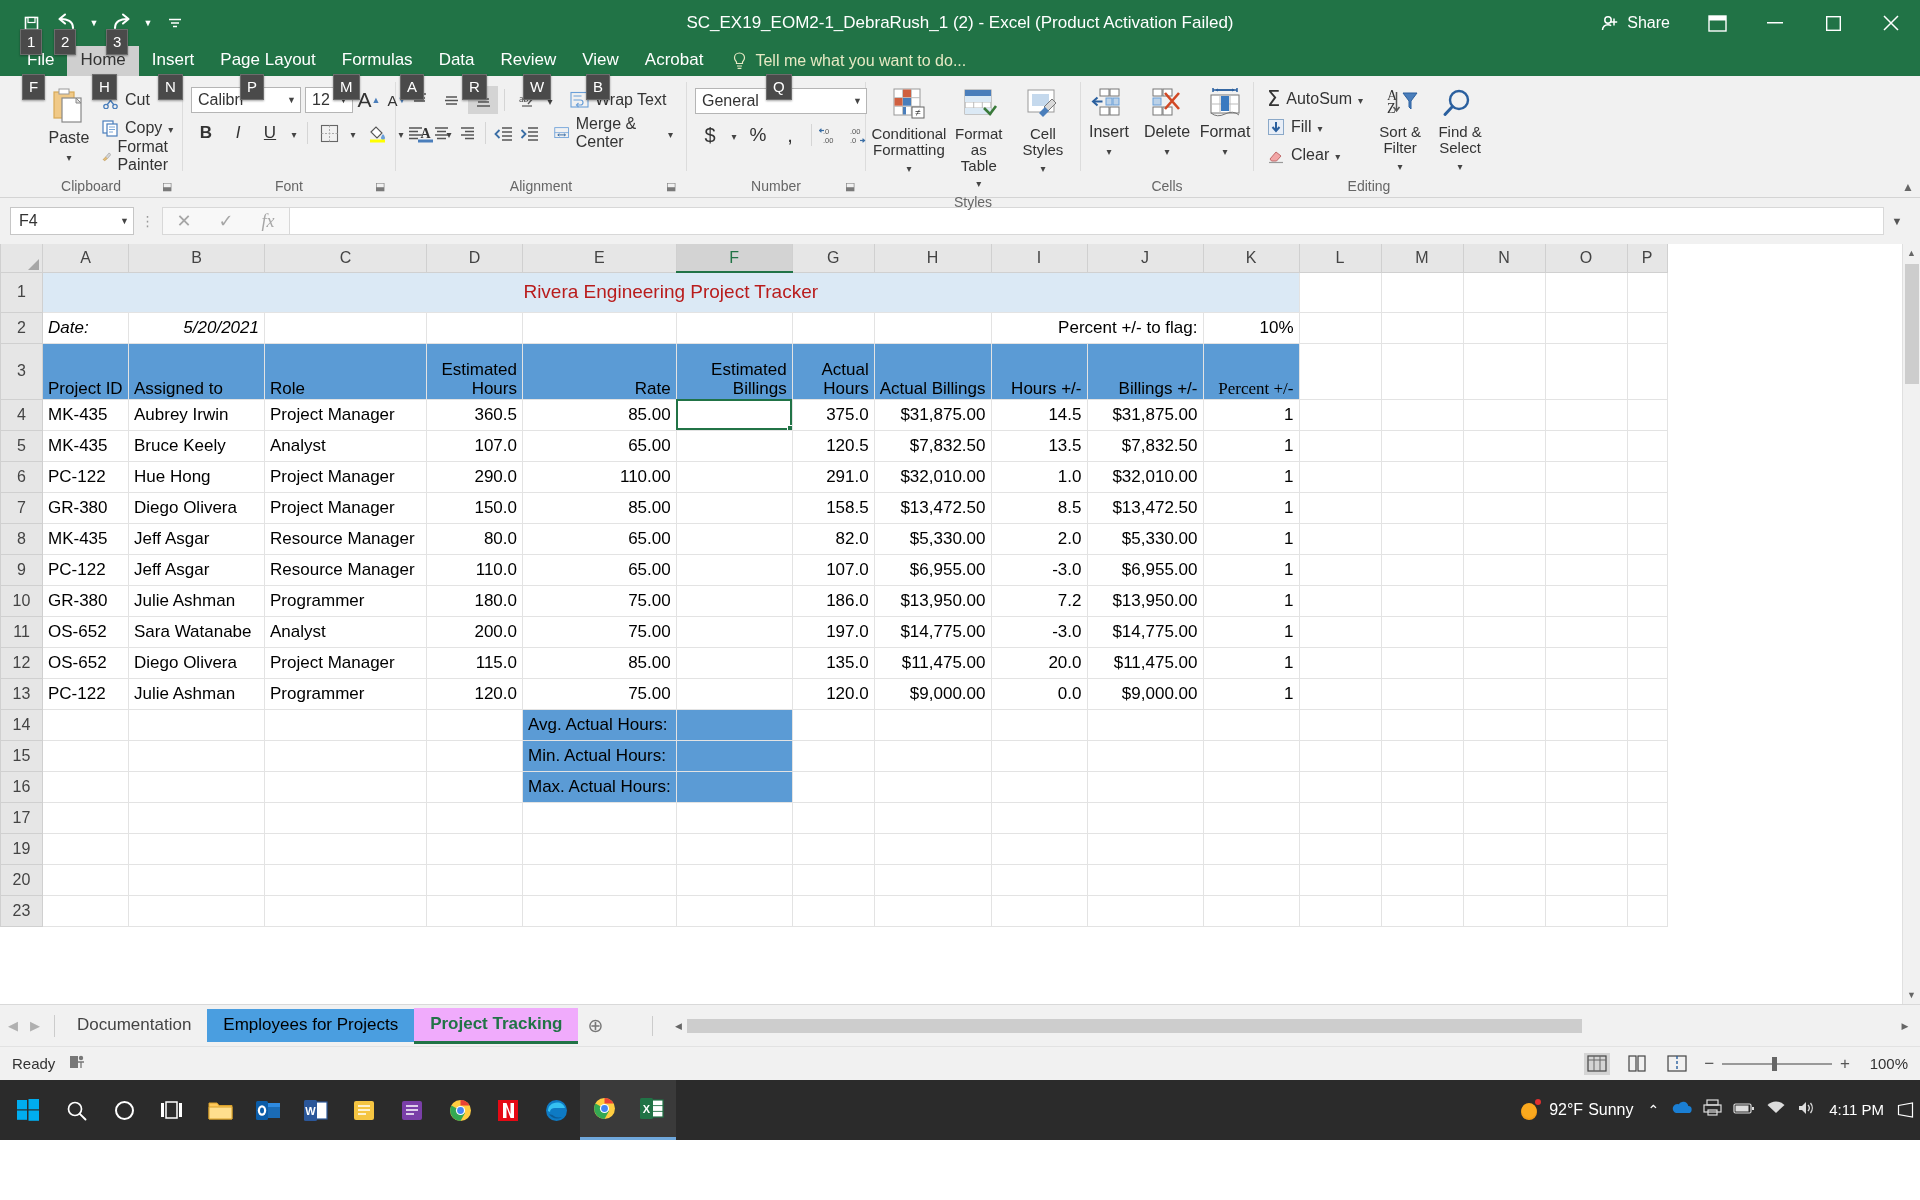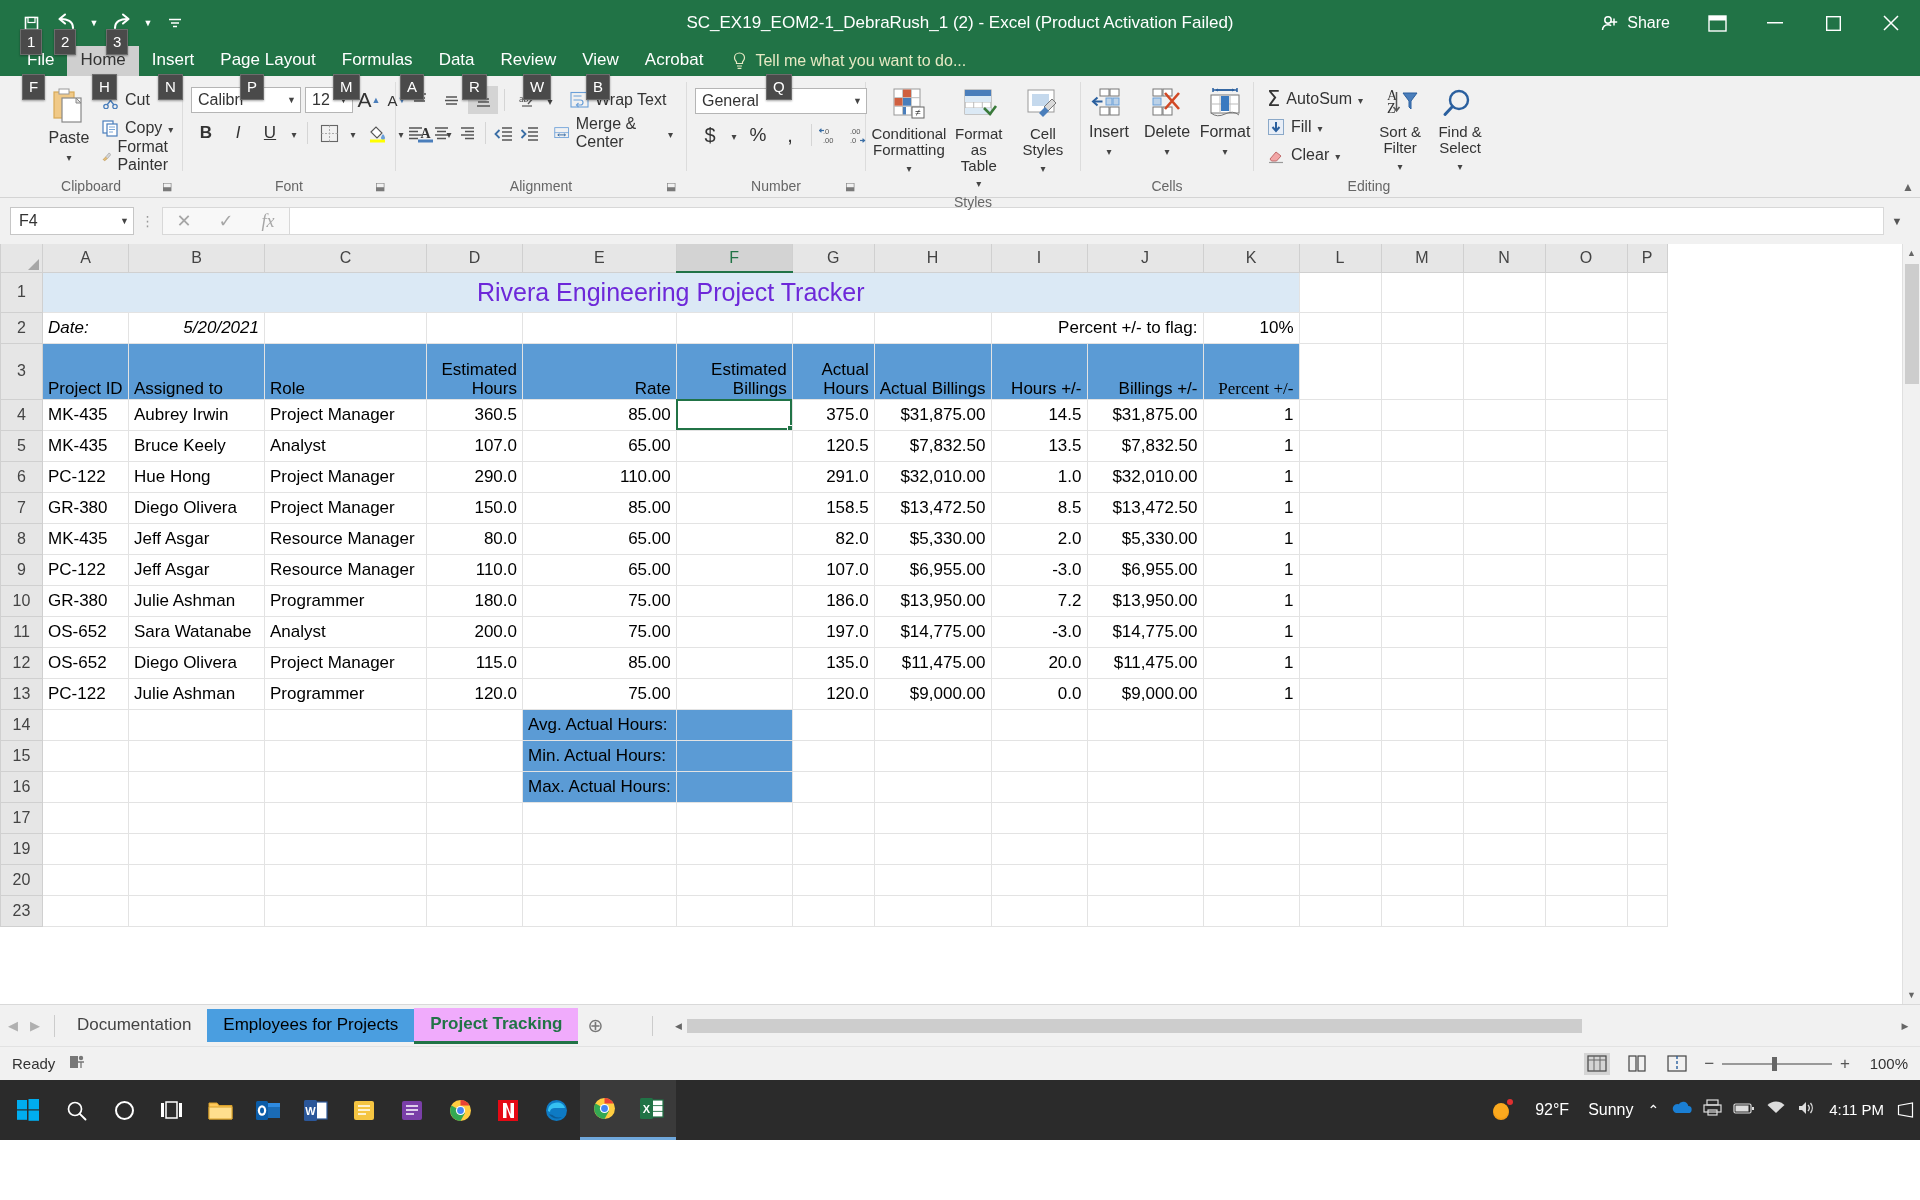--- a/index.html
+++ b/index.html
@@ -104,21 +104,21 @@
   }
   .colhdr td.selcol { background:#d3d3d3; color:#217346; border-bottom:2px solid #217346; }
   .rowhdr {
     background:#e6e6e6; border:1px solid #d0d0d0; width:42px; text-align:center;
     font-size:16px; color:#444; font-weight:normal;
   }
   td.cell { border:1px solid #e3e3e3; height:31px; padding:0 5px; font-size:17px; color:#000; overflow:hidden; white-space:nowrap;}
   .corner { background:#e6e6e6; border:1px solid #d0d0d0; position:relative; }
   .corner::after{ content:""; position:absolute; right:3px; bottom:2px; border-left:11px solid transparent; border-bottom:11px solid #a6a6a6;}
   .r { text-align:right; }
-  .title-cell { background:#dbe9f5; color:#6d28d9; font-size:25px; text-align:center; height:40px; border:1px solid #e3e3e3;}
+  .title-cell { background:#dbe9f5; color:#b91c1c; font-size:19px; text-align:center; height:40px; border:1px solid #e3e3e3;}
   .ital { font-style:italic; }
   .hdrblue { background:#5b9bd5; color:#fff; vertical-align:bottom; padding-bottom:3px; border:1px solid #5b9bd5;}
   .statblue { background:#5b9bd5; color:#fff; border:1px solid #5b9bd5;}
   .selcell { outline:2px solid #217346; outline-offset:-2px; position:relative; }
   .selcell::after{content:"";position:absolute;right:-3px;bottom:-3px;width:6px;height:6px;background:#217346;border:1px solid #fff;}
 
   
   .vscroll { position:absolute; top:0; right:0; width:18px; bottom:0; background:#f1f1f1; border-left:1px solid #e0e0e0;}
   .vs-arrow { height:18px; display:flex; align-items:center; justify-content:center; font-size:9px; color:#666;}
   .vs-thumb { position:absolute; top:20px; left:2px; width:14px; height:120px; background:#cdcdcd;}
@@ -142,21 +142,21 @@
   .viewbtn { width:26px; height:22px; display:flex; align-items:center; justify-content:center; color:#444;}
   .viewbtn.active { background:#d4d4d4; }
   .zoomslider { display:flex; align-items:center; gap:8px; }
   .zs-track { width:110px; height:2px; background:#999; position:relative;}
   .zs-thumb { position:absolute; left:45%; top:-6px; width:5px; height:14px; background:#666;}
 
   
   .taskbar { height:60px; background:#2b2b2b; display:flex; align-items:center; padding:0 4px; }
   .tb-ic { width:48px; height:60px; display:flex; align-items:center; justify-content:center; color:#fff;}
   .tb-ic.running { border-bottom:3px solid #6fa8dc; background:#3a3a3a;}
-  .tb-weather { display:flex; align-items:center; gap:19px; color:#fff; font-size:16px; margin-left:auto; padding-right:6px;}
+  .tb-weather { display:flex; align-items:center; gap:5px; color:#fff; font-size:16px; margin-left:auto; padding-right:6px;}
   .tray { display:flex; align-items:center; gap:11px; color:#fff; padding:0 8px; }
   .clock { color:#fff; font-size:15px; text-align:center; line-height:1.15; padding:0 10px 0 4px;}
 </style>
 </head>
 <body>
 
 <div class="titlebar">
   <div class="qat">
     <div class="qat-btn">
       <svg width="19" height="19" viewBox="0 0 19 19">

